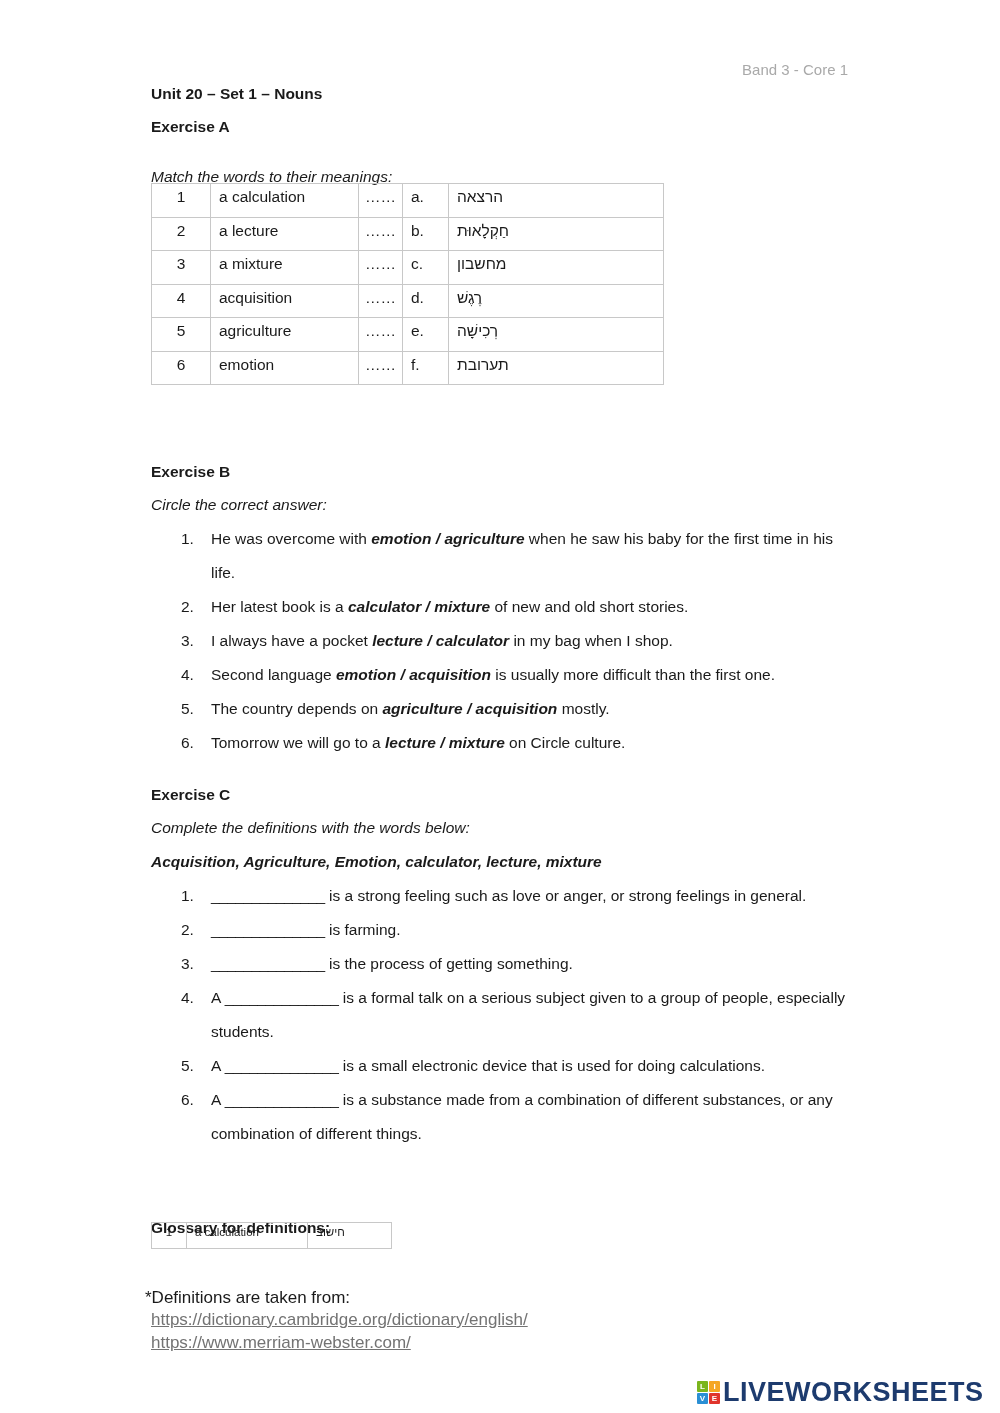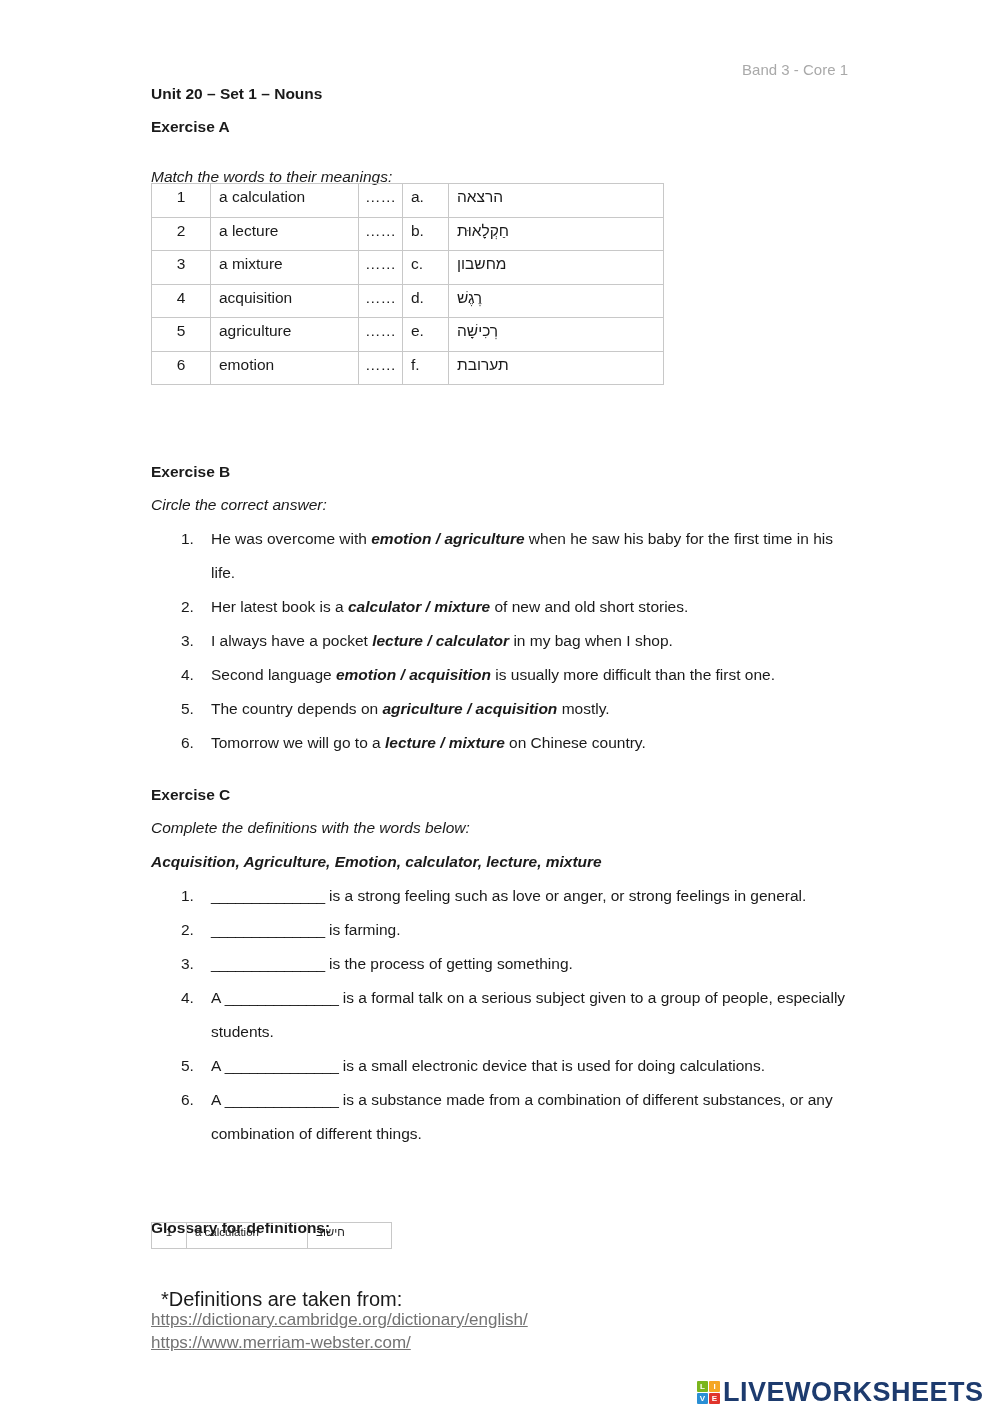--- a/index.html
+++ b/index.html
@@ -89,21 +89,21 @@
 
 <div class="abs txt bold" style="left:151px;top:463px;">Exercise B</div>
 <div class="abs txt ital" style="left:151px;top:496px;">Circle the correct answer:</div>
 
 <ol class="list" style="top:522px;">
   <li><span class="n">1.</span><span>He was overcome with </span><span class="choice">emotion / agriculture</span><span> when he saw his baby for the first time in his life.</span></li>
   <li><span class="n">2.</span><span>Her latest book is a </span><span class="choice">calculator / mixture</span><span> of new and old short stories.</span></li>
   <li><span class="n">3.</span><span>I always have a pocket </span><span class="choice">lecture / calculator</span><span> in my bag when I shop.</span></li>
   <li><span class="n">4.</span><span>Second language </span><span class="choice">emotion / acquisition</span><span> is usually more difficult than the first one.</span></li>
   <li><span class="n">5.</span><span>The country depends on </span><span class="choice">agriculture / acquisition</span><span> mostly.</span></li>
-  <li><span class="n">6.</span><span>Tomorrow we will go to a </span><span class="choice">lecture / mixture</span><span> on Chinese country.</span></li>
+  <li><span class="n">6.</span><span>Tomorrow we will go to a </span><span class="choice">lecture / mixture</span><span> on Circle culture.</span></li>
 </ol>
 
 <div class="abs txt bold" style="left:151px;top:786px;">Exercise C</div>
 <div class="abs txt ital" style="left:151px;top:819px;">Complete the definitions with the words below:</div>
 <div class="abs txt bold ital" style="left:151px;top:853px;">Acquisition, Agriculture, Emotion, calculator, lecture, mixture</div>
 
 <ol class="list" style="top:879px;">
   <li><span class="n">1.</span><span></span><span class="blank">______________</span><span> is a strong feeling such as love or anger, or strong feelings in general.</span></li>
   <li><span class="n">2.</span><span></span><span class="blank">______________</span><span> is farming.</span></li>
   <li><span class="n">3.</span><span></span><span class="blank">______________</span><span> is the process of getting something.</span></li>
@@ -116,21 +116,21 @@
 <table class="gloss">
   <tbody>
       <tr>
     <td style="width:35px;text-align:center;">1</td>
     <td style="width:121px;">a calculation</td>
     <td style="width:84px;"><span class="he">חישוב</span></td>
   </tr>
 </tbody>
   </table>
 
-<div class="abs" style="left:161px;top:1288px;font-size:20px;">*Definitions are taken from:</div>
+<div class="abs" style="left:145px;top:1288px;font-size:17px;">*Definitions are taken from:</div>
 <a class="abs link" style="left:151px;top:1310px;">https://dictionary.cambridge.org/dictionary/english/</a>
 <a class="abs link" style="left:151px;top:1333px;">https://www.merriam-webster.com/</a>
 
 <div class="abs logo">
   <div class="logo-grid">
     <span style="background:#7ab51d;">L</span>
     <span style="background:#f5a623;">I</span>
     <span style="background:#2a8fd4;">V</span>
     <span style="background:#e0342c;">E</span>
   </div>

